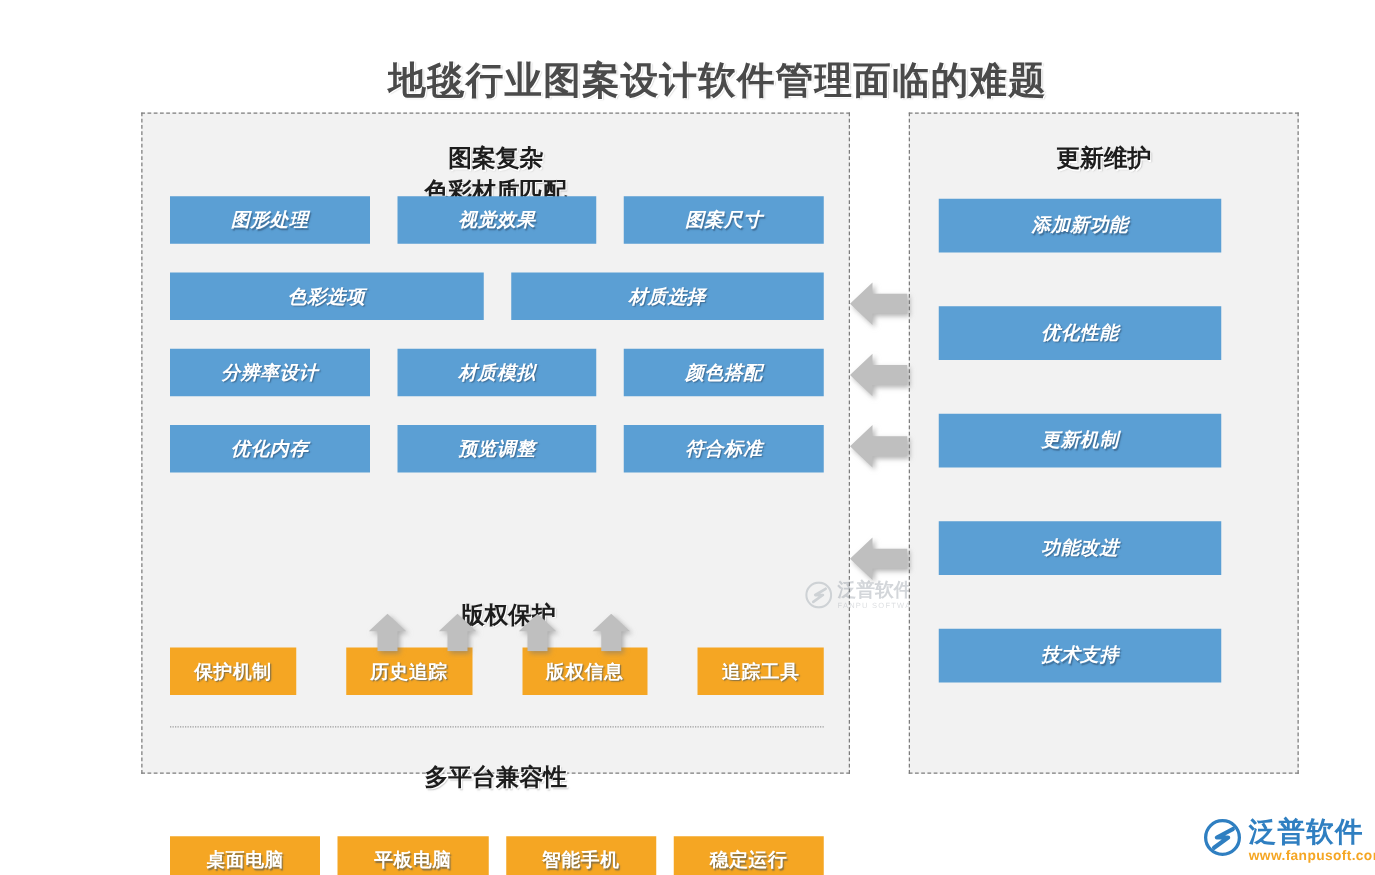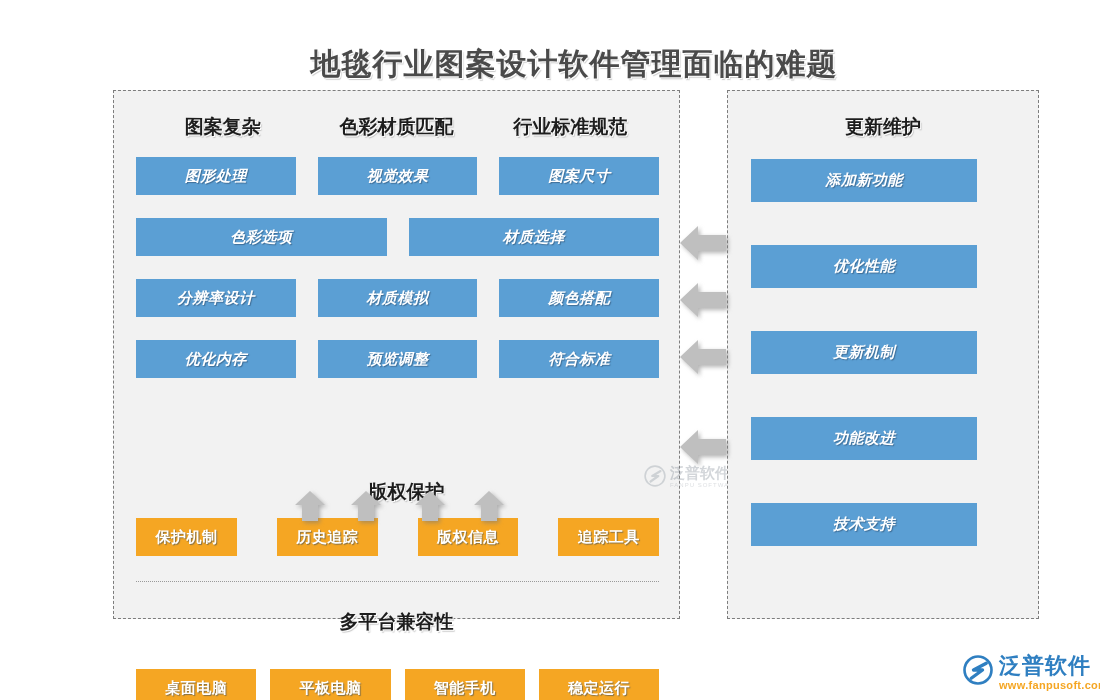--- a/index.html
+++ b/index.html
@@ -33,21 +33,21 @@
   .group-title {
     text-align: center;
     font-size: 19px; font-weight: bold;
     color: #1d1d1d;
     text-shadow: 1px 1px 0 #ffffff, 1.5px 1.5px 1px rgba(150,150,150,.5);
   }
 
   
   .col-heads {
     position: absolute; left: 0; top: 23px; width: 100%;
-    display: flex; padding: 0 22px;
+    display: flex; padding: 0 22px; flex-direction: column;
   }
   .col-heads > div { flex: 1; text-align: center; }
 
   
   .cell-grid {
     position: absolute; left: 22px; top: 66px; width: 523px;
   }
   .grid-row { display: flex; gap: 22px; margin-bottom: 23px; }
   .cell {
     flex: 1; height: 38px;

